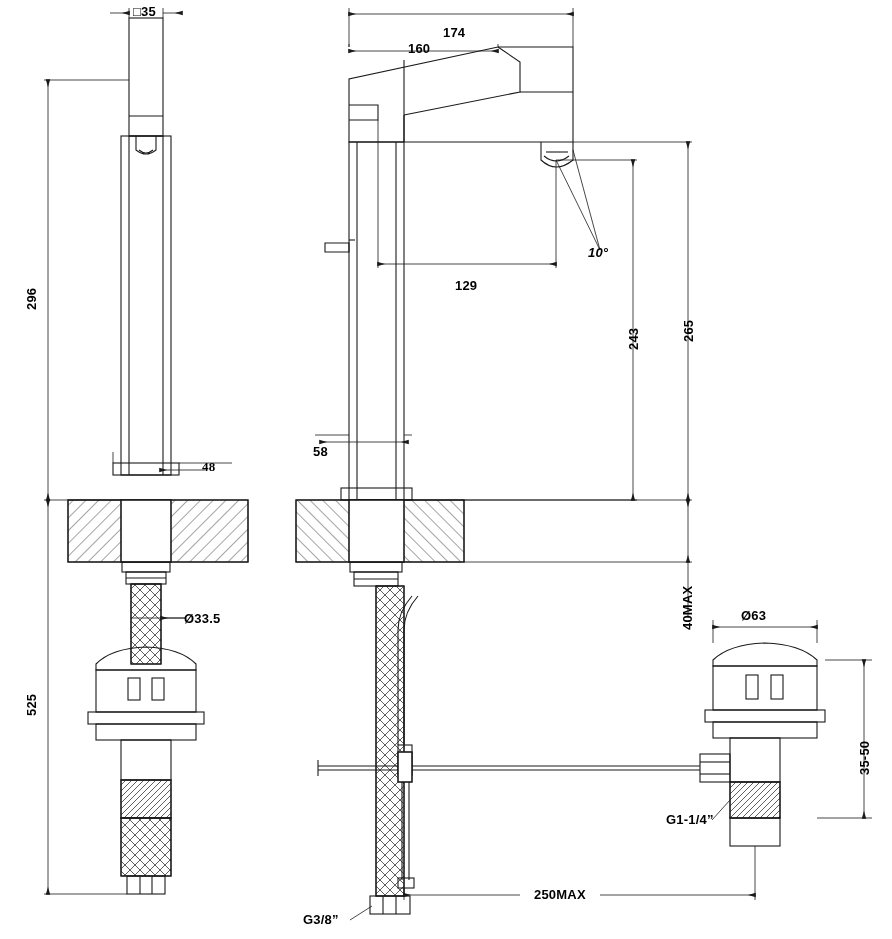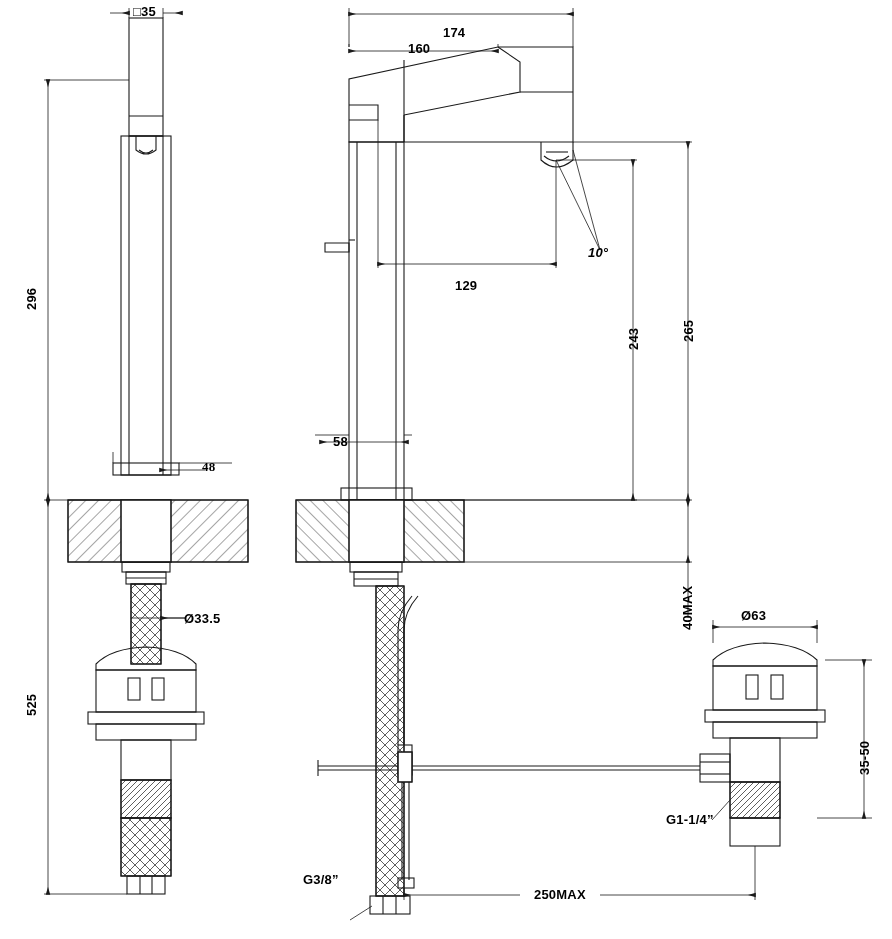--- a/index.html
+++ b/index.html
@@ -271,27 +271,27 @@
   <span class="dimlabel" style="left:408px; top:41px;">160</span>
 
   <span class="dimlabel" style="left:455px; top:249px;margin-top:29px;">129</span>
 
   <span class="dimlabel" style="left:588px; top:245px;font-style:italic;">10°</span>
 
   <span class="dimlabel vert" style="left:626px; top:350px;">243</span>
 
   <span class="dimlabel vert" style="left:681px; top:342px;">265</span>
 
-  <span class="dimlabel" style="left:313px; top:434px;margin-left:20px;">58</span>
+  <span class="dimlabel" style="left:313px; top:444px;">58</span>
 
   <span class="dimlabel vert" style="left:680px; top:630px;">40MAX</span>
 
   <span class="dimlabel" style="left:741px; top:608px;">Ø63</span>
 
   <span class="dimlabel vert" style="left:857px; top:775px;">35-50</span>
 
   <span class="dimlabel" style="left:666px; top:812px;text-align:center;">G1-1/4”</span>
 
-  <span class="dimlabel" style="left:303px; top:872px;">G3/8”</span>
+  <span class="dimlabel" style="left:303px; top:912px;">G3/8”</span>
 
   <span class="dimlabel" style="left:534px; top:887px;">250MAX</span>
 
 </div>
 
 </body></html>

